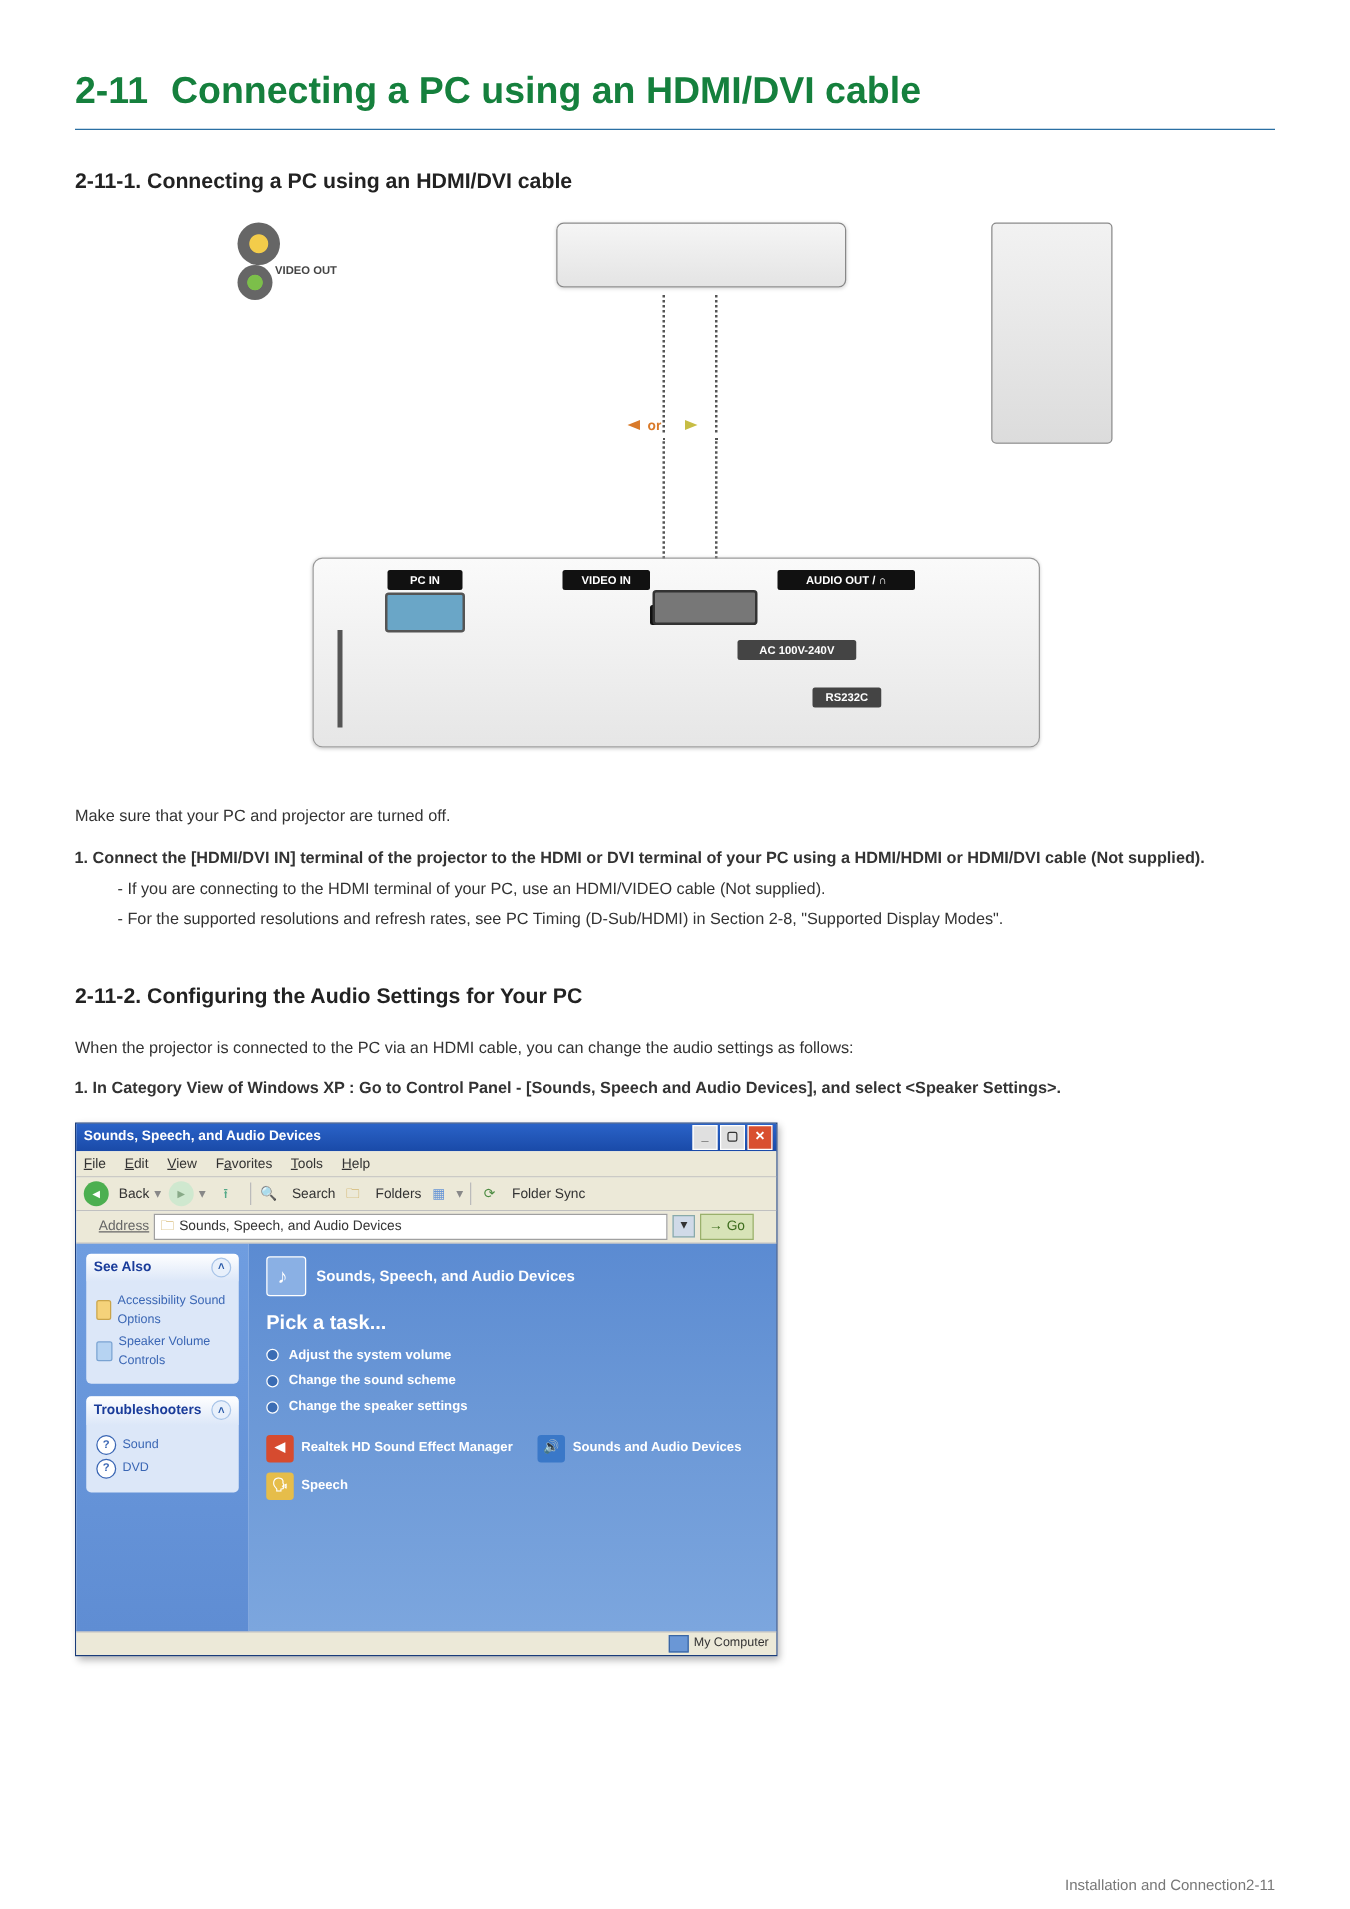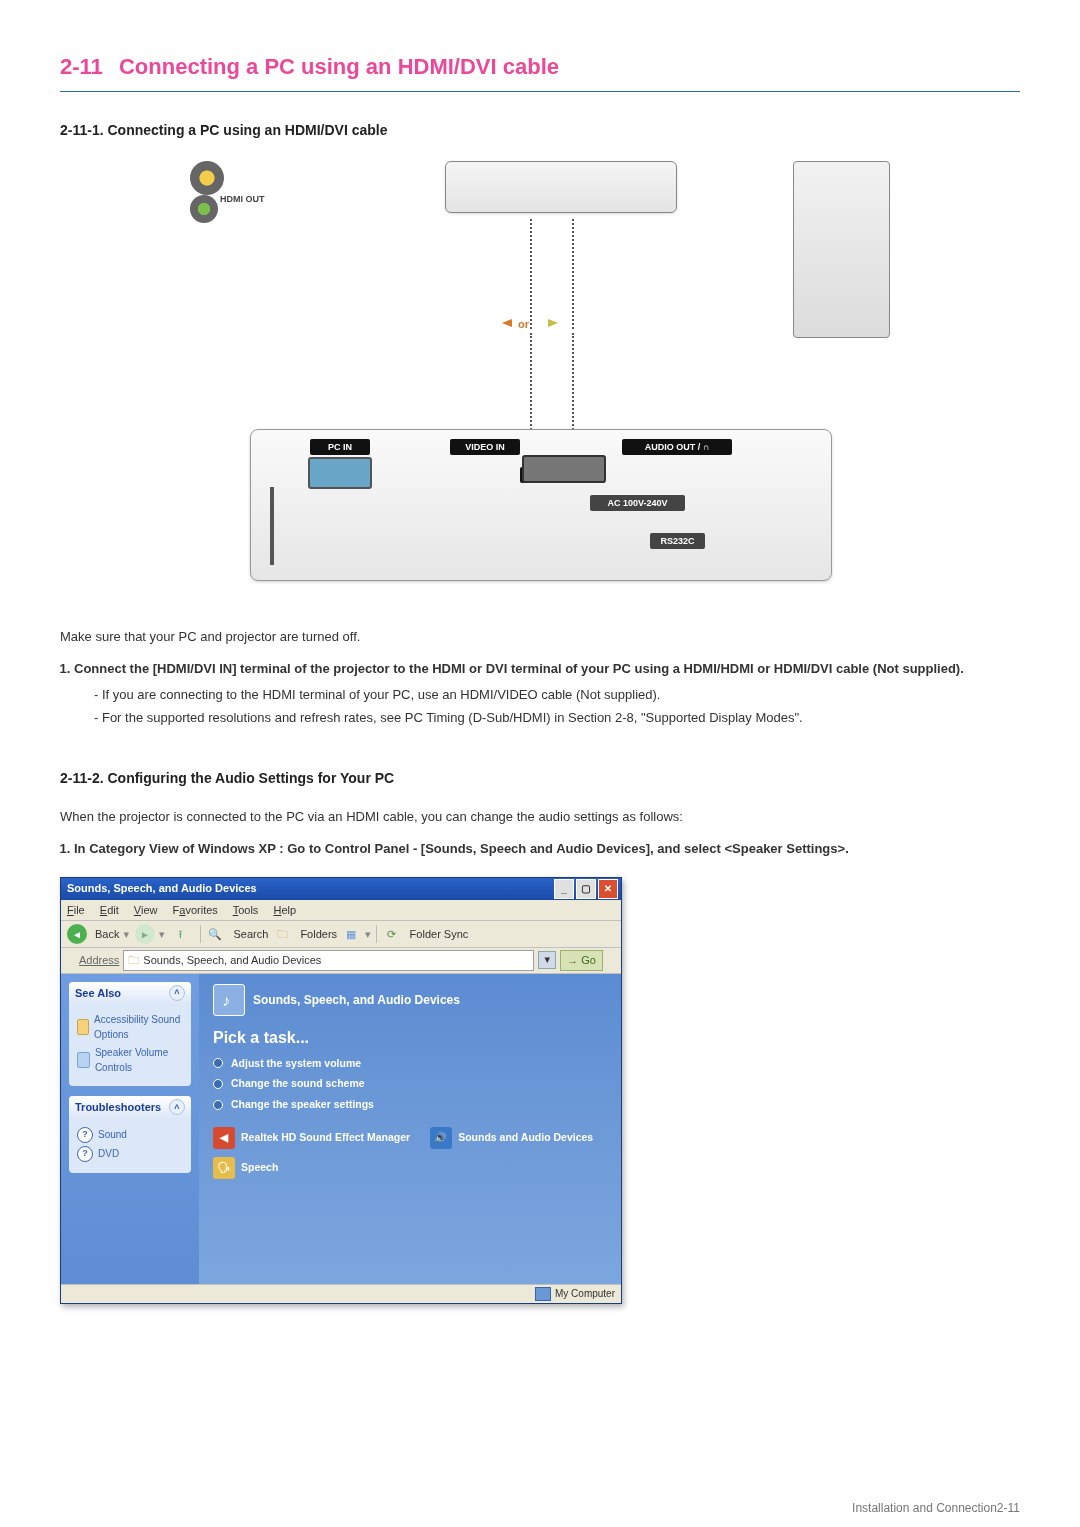--- a/index.html
+++ b/index.html
@@ -12,33 +12,33 @@
   }
   .page {
     width: 1080px;
     margin: 0 auto;
     padding: 50px 60px 30px 60px;
     box-sizing: border-box;
     min-height: 1527px;
     position: relative;
   }
   .main-heading {
-    color: #ec4899;
-    font-size: 22px;
+    color: #15803d;
+    font-size: 30px;
     font-weight: bold;
     border-bottom: 1px solid #2b6fa3;
     padding-bottom: 8px;
     margin-bottom: 28px;
   }
   .main-heading .num {
     margin-right: 10px;
   }
   .sub-heading {
     color: #222;
-    font-size: 14px;
+    font-size: 17px;
     font-weight: bold;
     margin: 24px 0 18px 0;
   }
   .figure-area {
     text-align: center;
     margin: 20px 0 30px 0;
   }
   
   .diagram {
     display: inline-block;
@@ -341,21 +341,21 @@
   <div class="main-heading">
     <span class="num">2-11</span>
     <span>Connecting a PC using an HDMI/DVI cable</span>
   </div>
 
   <div class="sub-heading">2-11-1. Connecting a PC using an HDMI/DVI cable</div>
 
   <div class="figure-area">
     <div class="diagram">
       <div class="box source"></div>
-      <div class="hdmi-out-label">HDMI OUT</div>
+      <div class="hdmi-out-label">VIDEO OUT</div>
       <div class="pc-tower"></div>
       <div class="cable-icon"></div>
       <div class="or-arrow-l"></div>
       <div class="or-label">or</div>
       <div class="or-arrow-r"></div>
       <div class="cable-icon2"></div>
 
       <div class="proj-panel"></div>
       <div class="label-strip pc-in">PC IN</div>
       <div class="label-strip video-in">VIDEO IN</div>

